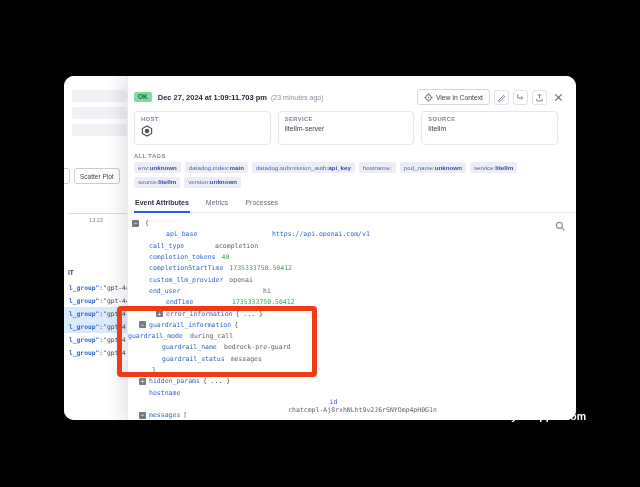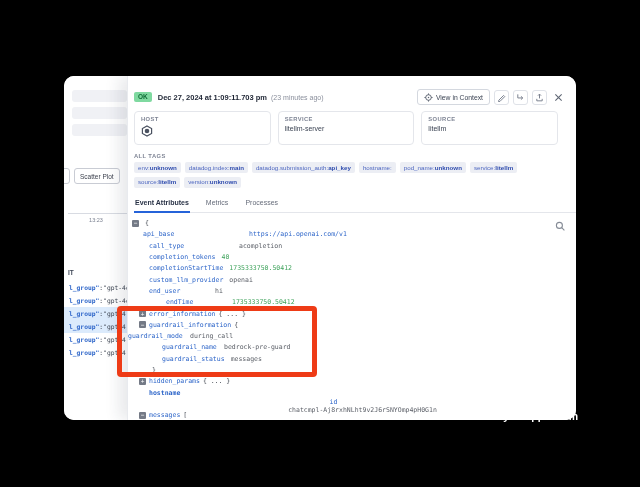--- a/index.html
+++ b/index.html
@@ -66,21 +66,21 @@
   .attr-key.col1{display:inline-block;min-width:66px;padding-right:6px;}
   .attr-key.col2{display:inline-block;min-width:62px;padding-right:6px;}
   .attr-val.string{color:var(--str);}
   .attr-val.number{color:var(--green);}
   .attr-val.url{color:var(--key-blue);margin-left:40px;}
   .attr-suffix{color:#4a4f58;margin-left:3px;}
   .search-ic{position:absolute;right:10px;top:3px;}
   
   .red-box{position:absolute;left:53px;top:230px;width:200px;height:71px;
     border:5px solid var(--red);border-radius:4px;z-index:50;pointer-events:none;}
-  .watermark{position:absolute;right:62px;top:410px;color:#fff;font-size:10.5px;font-weight:bold;}
+  .watermark{position:absolute;right:54px;top:410px;color:#fff;font-size:10.5px;font-weight:bold;}
   svg{display:block;}
 </style>
 </head>
 <body>
 
 <div class="window">
 
   <div class="bg-app">
     <div class="bg-bar" style="top:14px"></div>
     <div class="bg-bar" style="top:31px"></div>
@@ -187,49 +187,49 @@
         <div class="tab">Metrics</div>
         <div class="tab">Processes</div>
       </div>
 
     <div class="tree-wrap">
       <div id="attr-tree">
           <div class="attr-row" style="padding-left: 4px;">
             <span class="tgl">−</span>
             <span class="attr-suffix">{</span>
           </div>
-          <div class="attr-row" style="padding-left: 15px;">
+          <div class="attr-row" style="padding-left: 38px;">
             <span class="attr-key col1">api_base</span>
             <span class="attr-val url">https://api.openai.com/v1</span>
           </div>
-          <div class="attr-row" style="padding-left: 21px; gap: 24px;">
+          <div class="attr-row" style="padding-left: 21px;">
             <span class="attr-key col1">call_type</span>
             <span class="attr-val string">acompletion</span>
           </div>
           <div class="attr-row" style="padding-left: 21px;">
             <span class="attr-key col1">completion_tokens</span>
             <span class="attr-val number">40</span>
           </div>
           <div class="attr-row" style="padding-left: 21px;">
             <span class="attr-key col1">completionStartTime</span>
             <span class="attr-val number">1735333750.50412</span>
           </div>
           <div class="attr-row" style="padding-left: 21px;">
             <span class="attr-key col1">custom_llm_provider</span>
             <span class="attr-val string">openai</span>
           </div>
-          <div class="attr-row" style="padding-left: 21px;">
+          <div class="attr-row" style="padding-left: 21px; gap: 48px;">
             <span class="attr-key col1">end_user</span>
             <span class="attr-val string">hi</span>
           </div>
           <div class="attr-row" style="padding-left: 38px;">
             <span class="attr-key col1">endTime</span>
             <span class="attr-val number">1735333750.50412</span>
           </div>
-          <div class="attr-row" style="padding-left: 11px;">
+          <div class="attr-row" style="padding-left: 28px;">
             <span class="tgl">+</span>
             <span class="attr-key">error_information</span>
             <span class="attr-suffix">{ ... }</span>
           </div>
           <div class="attr-row" style="padding-left: 11px;">
             <span class="tgl">−</span>
             <span class="attr-key">guardrail_information</span>
             <span class="attr-suffix">{</span>
           </div>
           <div class="attr-row" style="">
@@ -245,21 +245,21 @@
             <span class="attr-val string">messages</span>
           </div>
           <div class="attr-row" style="padding-left: 21px;">
             <span class="attr-suffix">}</span>
           </div>
           <div class="attr-row" style="padding-left: 11px;">
             <span class="tgl">+</span>
             <span class="attr-key">hidden_params</span>
             <span class="attr-suffix">{ ... }</span>
           </div>
-          <div class="attr-row" style="padding-left: 21px; font-weight: bold;">
+          <div class="attr-row" style="padding-left: 21px;">
             <span class="attr-key">hostname</span>
           </div>
           <div class="attr-row" style="padding-left: 21px; flex-direction: column;">
             <span class="attr-key col1">id</span>
             <span class="attr-val string">chatcmpl-Aj8rxhNLht9v2J6rSNYOmp4pH0G1n</span>
           </div>
           <div class="attr-row" style="padding-left: 11px; align-items: center;">
             <span class="tgl">−</span>
             <span class="attr-key">messages</span>
             <span class="attr-suffix">[</span>

